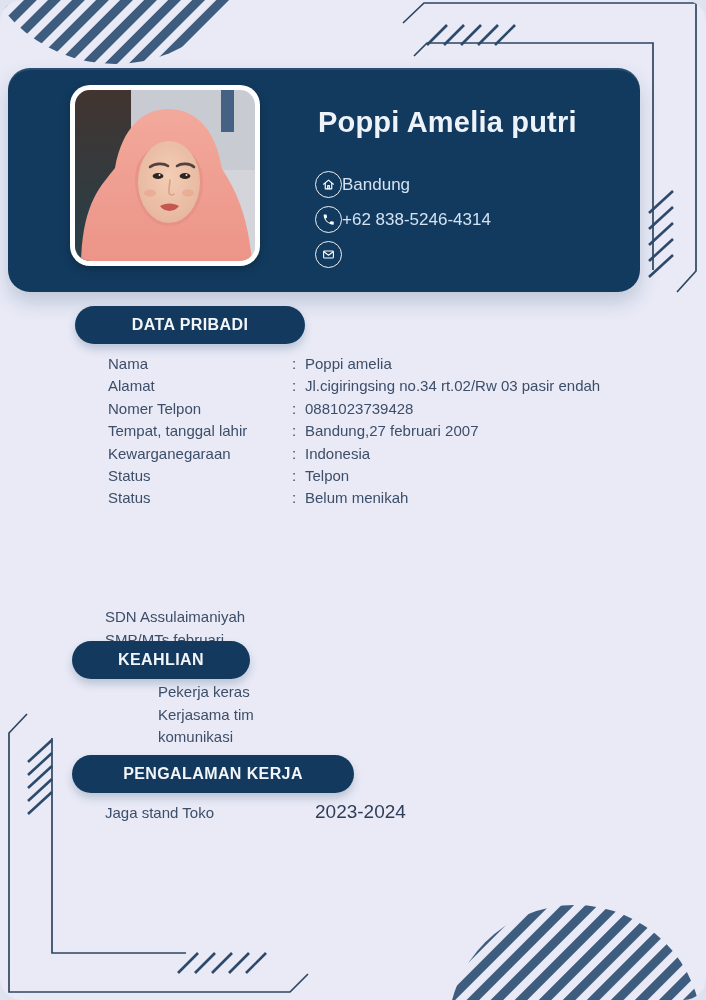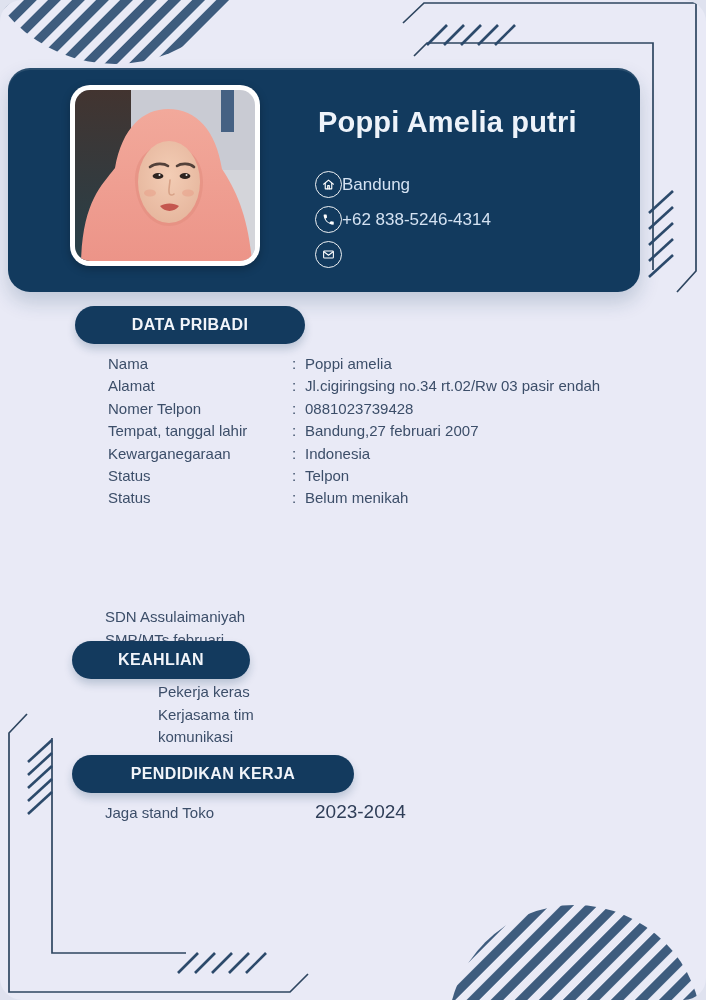--- a/index.html
+++ b/index.html
@@ -217,17 +217,17 @@
     <div>SMP/MTs februari</div>
   </div>
 
   <div class="badge b-keah">KEAHLIAN</div>
   <div class="list l-keah">
     <div>Pekerja keras</div>
     <div>Kerjasama tim</div>
     <div>komunikasi</div>
   </div>
 
-  <div class="badge b-peng">PENDIDIKAN KERJA</div>
+  <div class="badge b-peng">PENGALAMAN KERJA</div>
   <div class="exp-role">Jaga stand Toko</div>
   <div class="exp-year">2023-2024</div>
 
 </div>
 
 </body></html>

